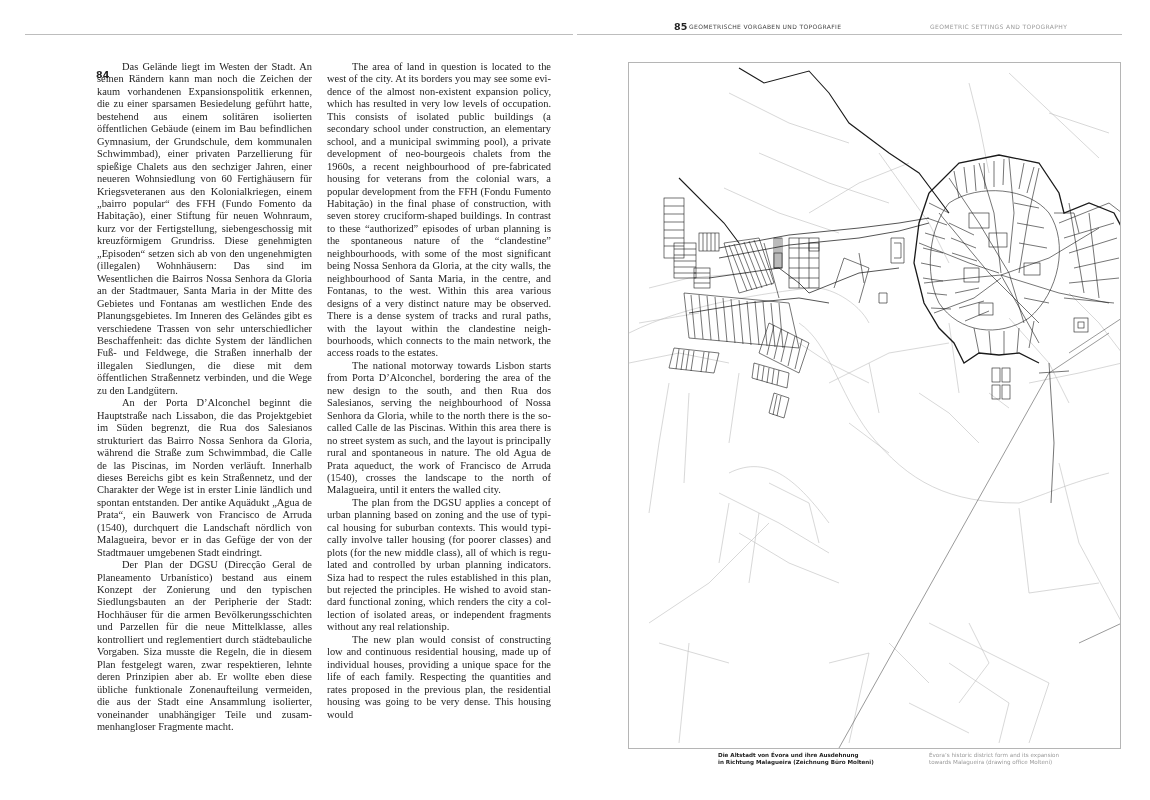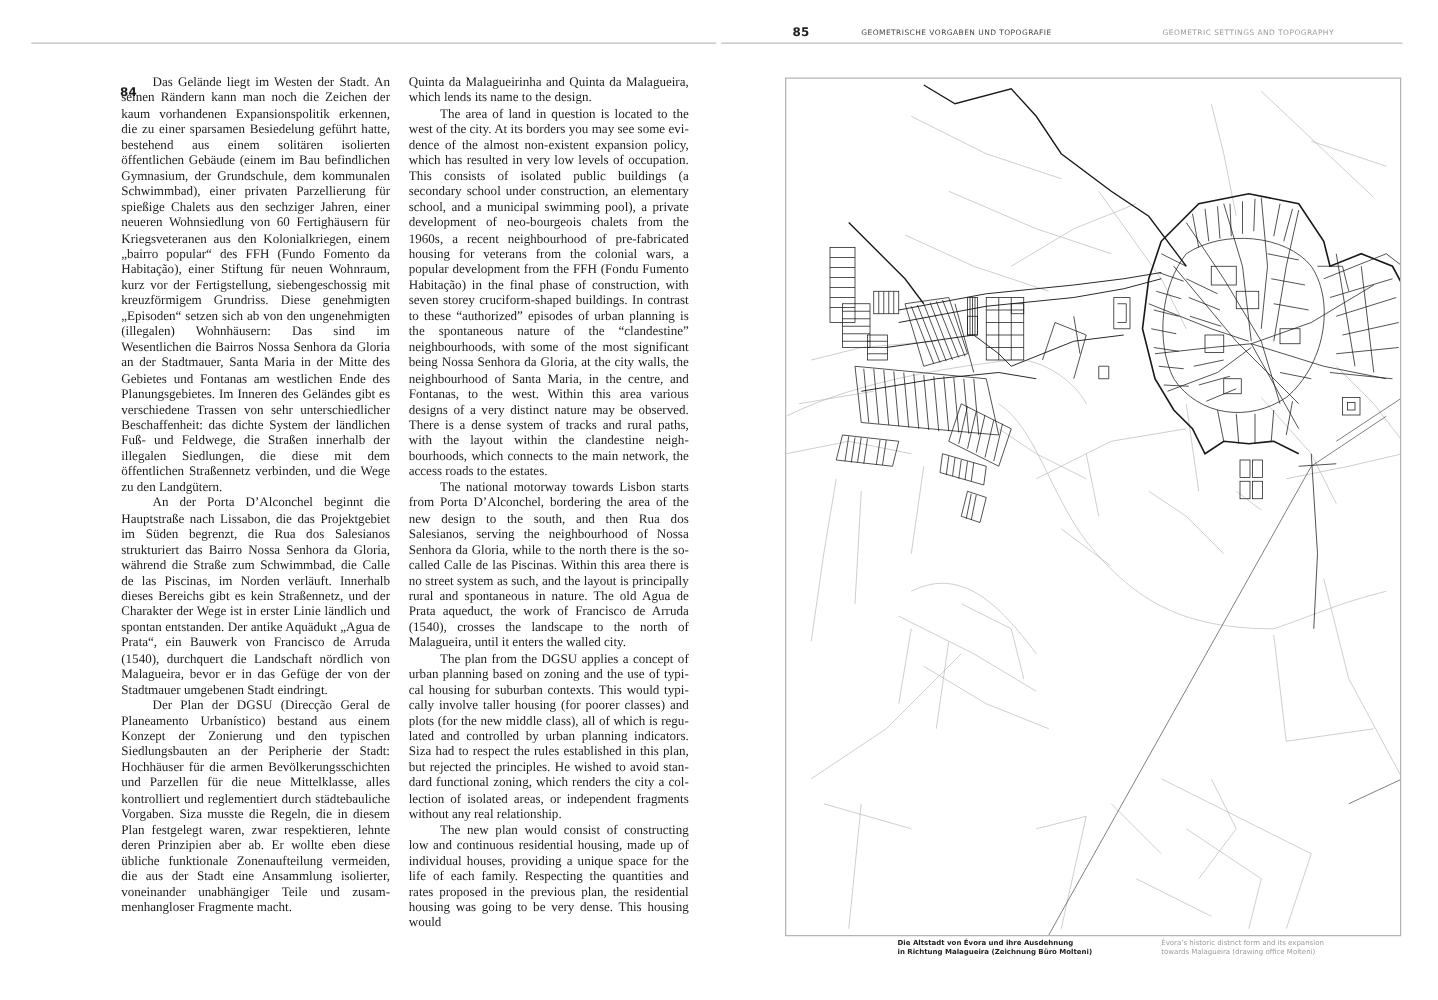--- a/index.html
+++ b/index.html
@@ -2,21 +2,21 @@
 <html><head>
   <meta charset="utf-8">
   <style>
     html, body { margin: 0; padding: 0; background: #ffffff; }
     body { width: 1150px; height: 800px; position: relative; overflow: hidden; font-family: "Liberation Serif", serif; color: #1e1e1e; }
     .rule { position: absolute; top: 34px; height: 1px; background: #bdbdbd; }
     .rule.left { left: 25px; width: 548px; }
     .rule.right { left: 577px; width: 545px; }
     .pgnum { position: absolute; top: 21px; font-family: "DejaVu Sans", sans-serif; font-weight: bold; font-size: 9.5px; color: #222; letter-spacing: 0.2px; }
     .pgnum.left { left: 96px; margin-top: 48px; }
-    .pgnum.right { left: 634px; }
+    .pgnum.right { left: 674px; }
     .running { position: absolute; top: 23px; font-family: "DejaVu Sans", sans-serif; font-size: 6px; letter-spacing: 0.35px; text-transform: uppercase; }
     .running.de { left: 689px; color: #444; }
     .running.en { left: 930px; color: #9a9a9a; }
 
     .col { position: absolute; top: 61px; font-size: 10.45px; line-height: 12.45px; text-align: justify; hyphens: manual; }
     .col.de { left: 97px; width: 215px; }
     .col.en { left: 327px; width: 224px; }
     .col p { margin: 0; }
     .col p.indent { text-indent: 25px; }
 
@@ -38,21 +38,20 @@
 <div class="rule left"></div>
 <div class="rule right"></div>
 
 <div class="col de">
   <p class="indent">Das Gelände liegt im Westen der Stadt. An seinen Rändern kann man noch die Zeichen der kaum vorhandenen Expansionspolitik erkennen, die zu einer sparsamen Besiedelung geführt hatte, beste­hend aus einem solitären isolierten öffentlichen Ge­bäude (einem im Bau befindlichen Gymnasium, der Grundschule, dem kommunalen Schwimmbad), ei­ner privaten Parzellierung für spießige Chalets aus den sechziger Jahren, einer neueren Wohnsiedlung von 60 Fertighäusern für Kriegsveteranen aus den Kolonialkriegen, einem „bairro popular“ des FFH (Fundo Fomento da Habitação), einer Stiftung für neuen Wohnraum, kurz vor der Fertigstellung, sie­bengeschossig mit kreuzförmigem Grundriss. Diese genehmigten „Episoden“ setzen sich ab von den un­genehmigten (illegalen) Wohnhäusern: Das sind im Wesentlichen die Bairros Nossa Senhora da Gloria an der Stadtmauer, Santa Maria in der Mitte des Gebietes und Fontanas am westlichen Ende des Pla­nungsgebietes. Im Inneren des Geländes gibt es ver­schiedene Trassen von sehr unterschiedlicher Be­schaffenheit: das dichte System der ländlichen Fuß- und Feldwege, die Straßen innerhalb der illegalen Siedlungen, die diese mit dem öffentlichen Straßen­netz verbinden, und die Wege zu den Landgütern.</p>
   <p class="indent">An der Porta D’Alconchel beginnt die Haupt­straße nach Lissabon, die das Projektgebiet im Süden begrenzt, die Rua dos Salesianos strukturiert das Bairro Nossa Senhora da Gloria, während die Straße zum Schwimmbad, die Calle de las Piscinas, im Norden verläuft. Innerhalb dieses Bereichs gibt es kein Straßennetz, und der Charakter der Wege ist in erster Linie ländlich und spontan entstanden. Der antike Aquädukt „Agua de Prata“, ein Bauwerk von Francisco de Arruda (1540), durchquert die Landschaft nördlich von Malagueira, bevor er in das Gefüge der von der Stadtmauer umgebenen Stadt eindringt.</p>
   <p class="indent">Der Plan der DGSU (Direcção Geral de Plane­amento Urbanístico) bestand aus einem Konzept der Zonierung und den typischen Siedlungsbauten an der Peripherie der Stadt: Hochhäuser für die armen Bevölkerungsschichten und Parzellen für die neue Mittelklasse, alles kontrolliert und reglementiert durch städtebauliche Vorgaben. Siza musste die Re­geln, die in diesem Plan festgelegt waren, zwar re­spektieren, lehnte deren Prinzipien aber ab. Er wollte eben diese übliche funktionale Zonenaufteilung ver­meiden, die aus der Stadt eine Ansammlung iso­lierter, voneinander unabhängiger Teile und zusam­menhangloser Fragmente macht.</p>
 </div>
 
 <div class="col en">
-  <p>Quinta da Malagueirinha and Quinta da Malagueira, which lends its name to the design.</p>
   <p class="indent">The area of land in question is located to the west of the city. At its borders you may see some evi­dence of the almost non-existent expansion policy, which has resulted in very low levels of occupation. This consists of isolated public buildings (a secondary school under construction, an elementary school, and a municipal swimming pool), a private development of neo-bourgeois chalets from the 1960s, a recent neighbourhood of pre-fabricated housing for veterans from the colonial wars, a popular development from the FFH (Fondu Fumento Habitação) in the final phase of construction, with seven storey cruciform-shaped buildings. In contrast to these “authorized” episodes of urban planning is the spontaneous nature of the “clandestine” neighbourhoods, with some of the most significant being Nossa Senhora da Gloria, at the city walls, the neighbourhood of Santa Maria, in the centre, and Fontanas, to the west. Within this area various designs of a very distinct nature may be observed. There is a dense system of tracks and rural paths, with the layout within the clandestine neigh­bourhoods, which connects to the main network, the access roads to the estates.</p>
   <p class="indent">The national motorway towards Lisbon starts from Porta D’Alconchel, bordering the area of the new design to the south, and then Rua dos Salesianos, serving the neighbourhood of Nossa Senhora da Glo­ria, while to the north there is the so-called Calle de las Piscinas. Within this area there is no street system as such, and the layout is principally rural and spon­taneous in nature. The old Agua de Prata aqueduct, the work of Francisco de Arruda (1540), crosses the landscape to the north of Malagueira, until it enters the walled city.</p>
   <p class="indent">The plan from the DGSU applies a concept of urban planning based on zoning and the use of typi­cal housing for suburban contexts. This would typi­cally involve taller housing (for poorer classes) and plots (for the new middle class), all of which is regu­lated and controlled by urban planning indicators. Siza had to respect the rules established in this plan, but rejected the principles. He wished to avoid stan­dard functional zoning, which renders the city a col­lection of isolated areas, or independent fragments without any real relationship.</p>
   <p class="indent">The new plan would consist of constructing low and continuous residential housing, made up of individual houses, providing a unique space for the life of each family. Respecting the quantities and rates proposed in the previous plan, the residential housing was going to be very dense. This housing would</p>
 </div>
 
 <div class="map-frame">
   <svg width="493" height="687" viewBox="0 0 493 687">
     <g fill="none" stroke="#bdbdbd" stroke-width="0.6">
 

